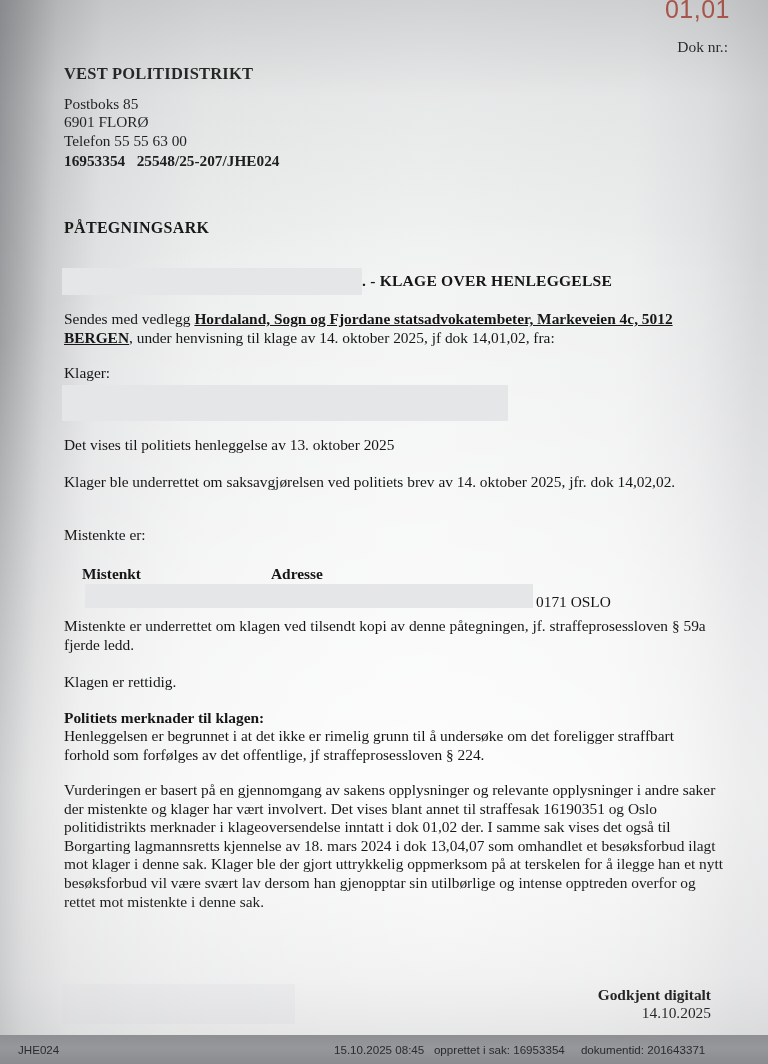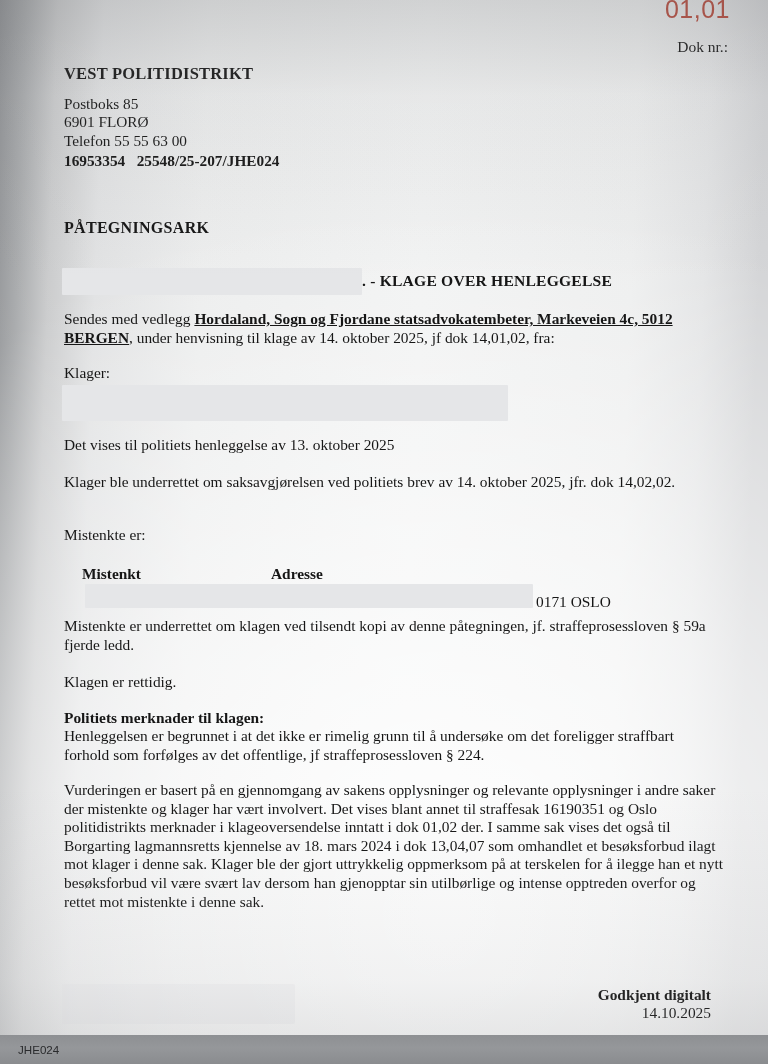--- a/index.html
+++ b/index.html
@@ -192,14 +192,15 @@
     <div class="abs redaction" id="redaction-signature"></div>
     <div class="abs" id="sig-approved">Godkjent digitalt</div>
     <div class="abs" id="sig-date">14.10.2025</div>
 
   </div>
 
   <div id="sheet-shade"></div>
 
   <div id="footer">
     <span id="footer-user">JHE024</span>
+    <span id="footer-meta">15.10.2025 08:45   opprettet i sak: 16953354     dokumentid: 201643371</span>
   </div>
 </div>
 
 </body></html>

